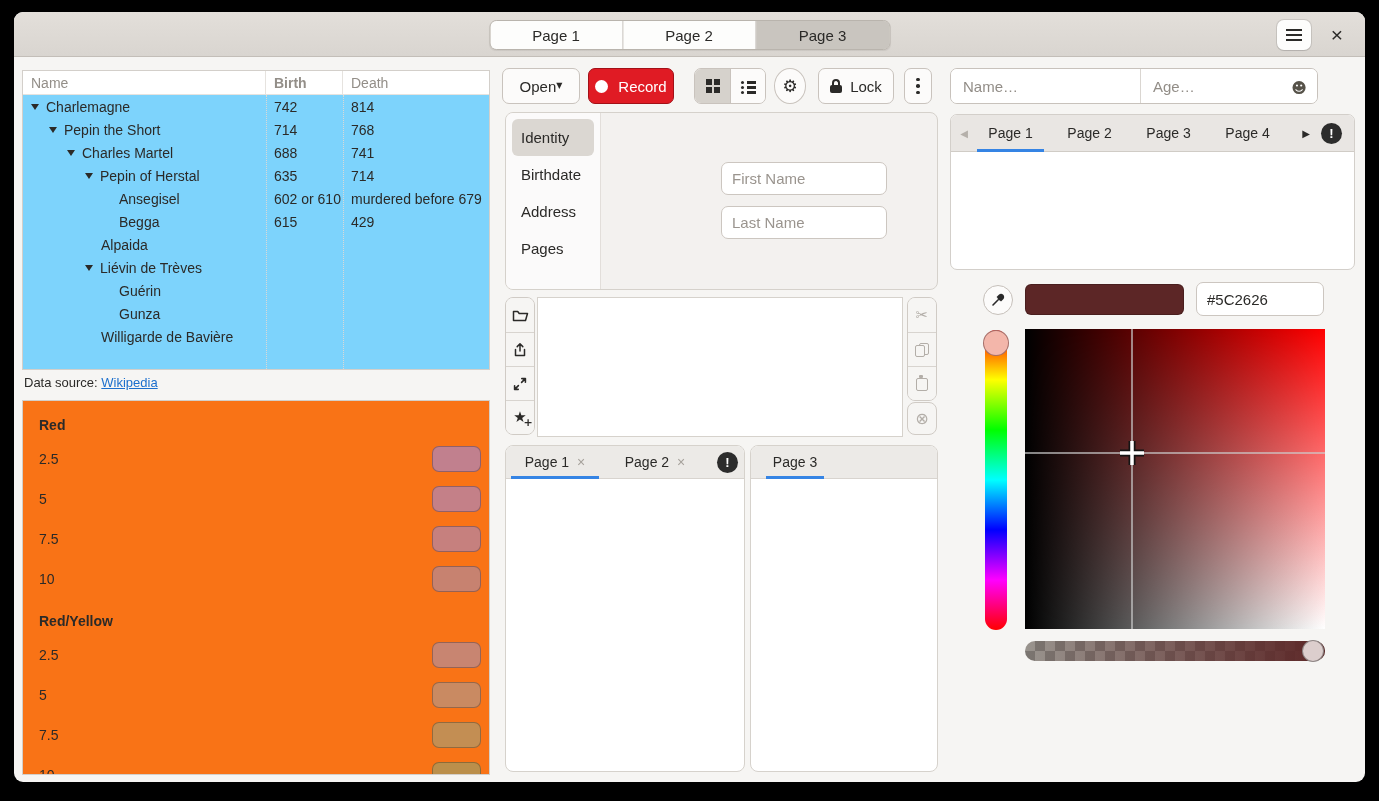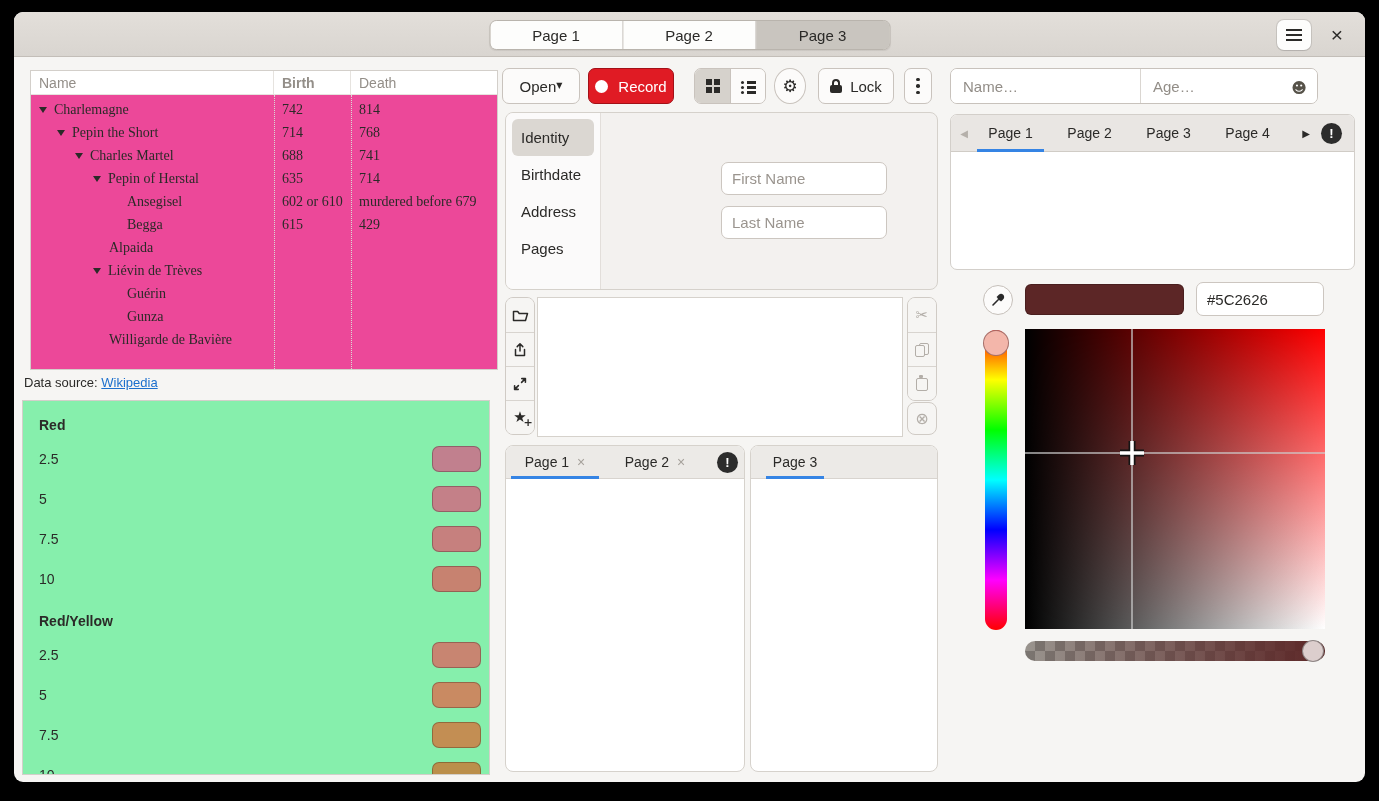--- a/index.html
+++ b/index.html
@@ -18,39 +18,39 @@
     background:#fdfdfc;border-right:1px solid #b9b4ad;cursor:default;}
   .tb-tab:last-child{border-right:none;}
   .tb-tab.active{background:#c9c5bf;}
   .burger-btn{position:absolute;right:54px;top:8px;width:34px;height:30px;background:#fdfdfc;border-radius:7px;
     box-shadow:0 0 0 1px rgba(0,0,0,.10),0 1px 1px rgba(0,0,0,.08);display:flex;align-items:center;justify-content:center;}
   .icon-burger{width:16px;height:12px;background:repeating-linear-gradient(to bottom,#2b2a28 0 2px,transparent 2px 5px);}
   .close-btn{position:absolute;right:14px;top:8px;width:28px;height:30px;display:flex;align-items:center;justify-content:center;
     font-size:21px;color:#2b2a28;}
 
   
-  .tree-panel{position:absolute;left:16px;top:58px;width:468px;height:300px;background:#ec4899;
+  .tree-panel{position:absolute;left:8px;top:58px;width:468px;height:300px;background:#7dd3fc;
     border:1px solid #d3cfca;overflow:hidden;font-size:14px;}
   .tree-header{display:flex;height:24px;align-items:center;color:#938e88;border-bottom:1px solid #e6e3df;background:#fff;}
   .th-name{width:243px;padding-left:8px;border-right:1px solid #e6e3df;height:100%;display:flex;align-items:center;}
   .th-birth{width:77px;padding-left:8px;border-right:1px solid #e6e3df;height:100%;display:flex;align-items:center;font-weight:bold;}
   .th-death{flex:1;padding-left:8px;height:100%;display:flex;align-items:center;}
   .tree-sep{position:absolute;top:24px;bottom:0;width:0;border-left:1px dotted #dbd8d4;}
-  .trow{display:flex;height:23px;align-items:flex-end;font-family:Liberation Serif, serif;}
+  .trow{display:flex;height:23px;align-items:center;}
   .tname{width:243px;display:flex;align-items:center;padding-left:calc(8px + var(--d)*18px);overflow:hidden;white-space:nowrap;}
   .tbirth{width:77px;padding-left:8px;white-space:nowrap;}
   .tdeath{flex:1;padding-left:8px;white-space:nowrap;}
   .tri{width:0;height:0;border-left:4.5px solid transparent;border-right:4.5px solid transparent;
     border-top:6px solid #2b2a28;margin-right:7px;flex:0 0 auto;}
   .tri.none{border:none;width:9px;height:1px;}
   .src-line{position:absolute;left:10px;top:363px;font-size:13px;}
   .src-line a{color:#1c6fcd;}
 
   
-  .scale-panel{position:absolute;left:8px;top:388px;width:468px;height:375px;background:#86efac;
+  .scale-panel{position:absolute;left:8px;top:388px;width:468px;height:375px;background:#f97316;
     border:1px solid #d3cfca;overflow:hidden;padding-top:10px;}
   .scale-title{height:28px;display:flex;align-items:center;padding-left:16px;font-weight:700;font-size:14px;}
   .scale-title.second{margin-top:8px;}
   .crow{height:40px;display:flex;align-items:center;padding:0 8px 0 16px;font-size:14px;}
   .clabel{flex:1;}
   .cswatch{width:49px;height:26px;border-radius:7px;border:1px solid rgba(0,0,0,.25);}
 
   
   .mid-toolbar{position:absolute;left:488px;top:56px;width:436px;height:36px;display:flex;align-items:center;}
   .btn{height:36px;background:#fcfbfa;border:1px solid #c9c3bd;border-radius:7px;display:flex;

